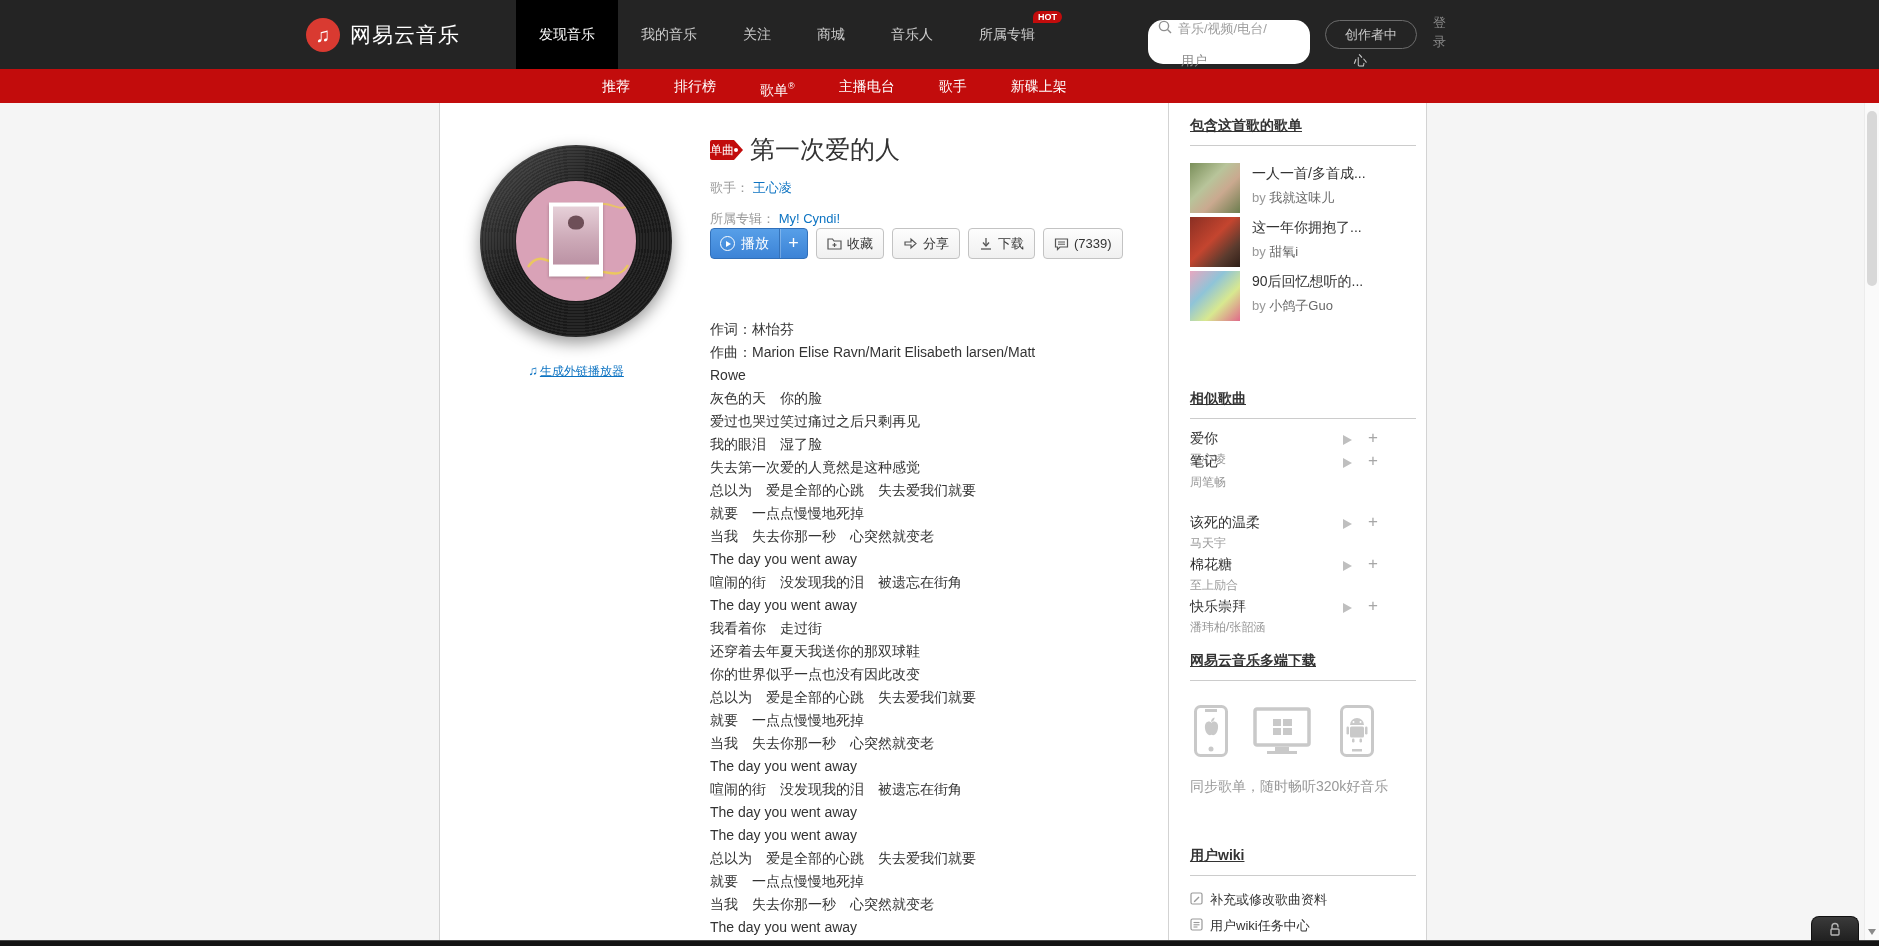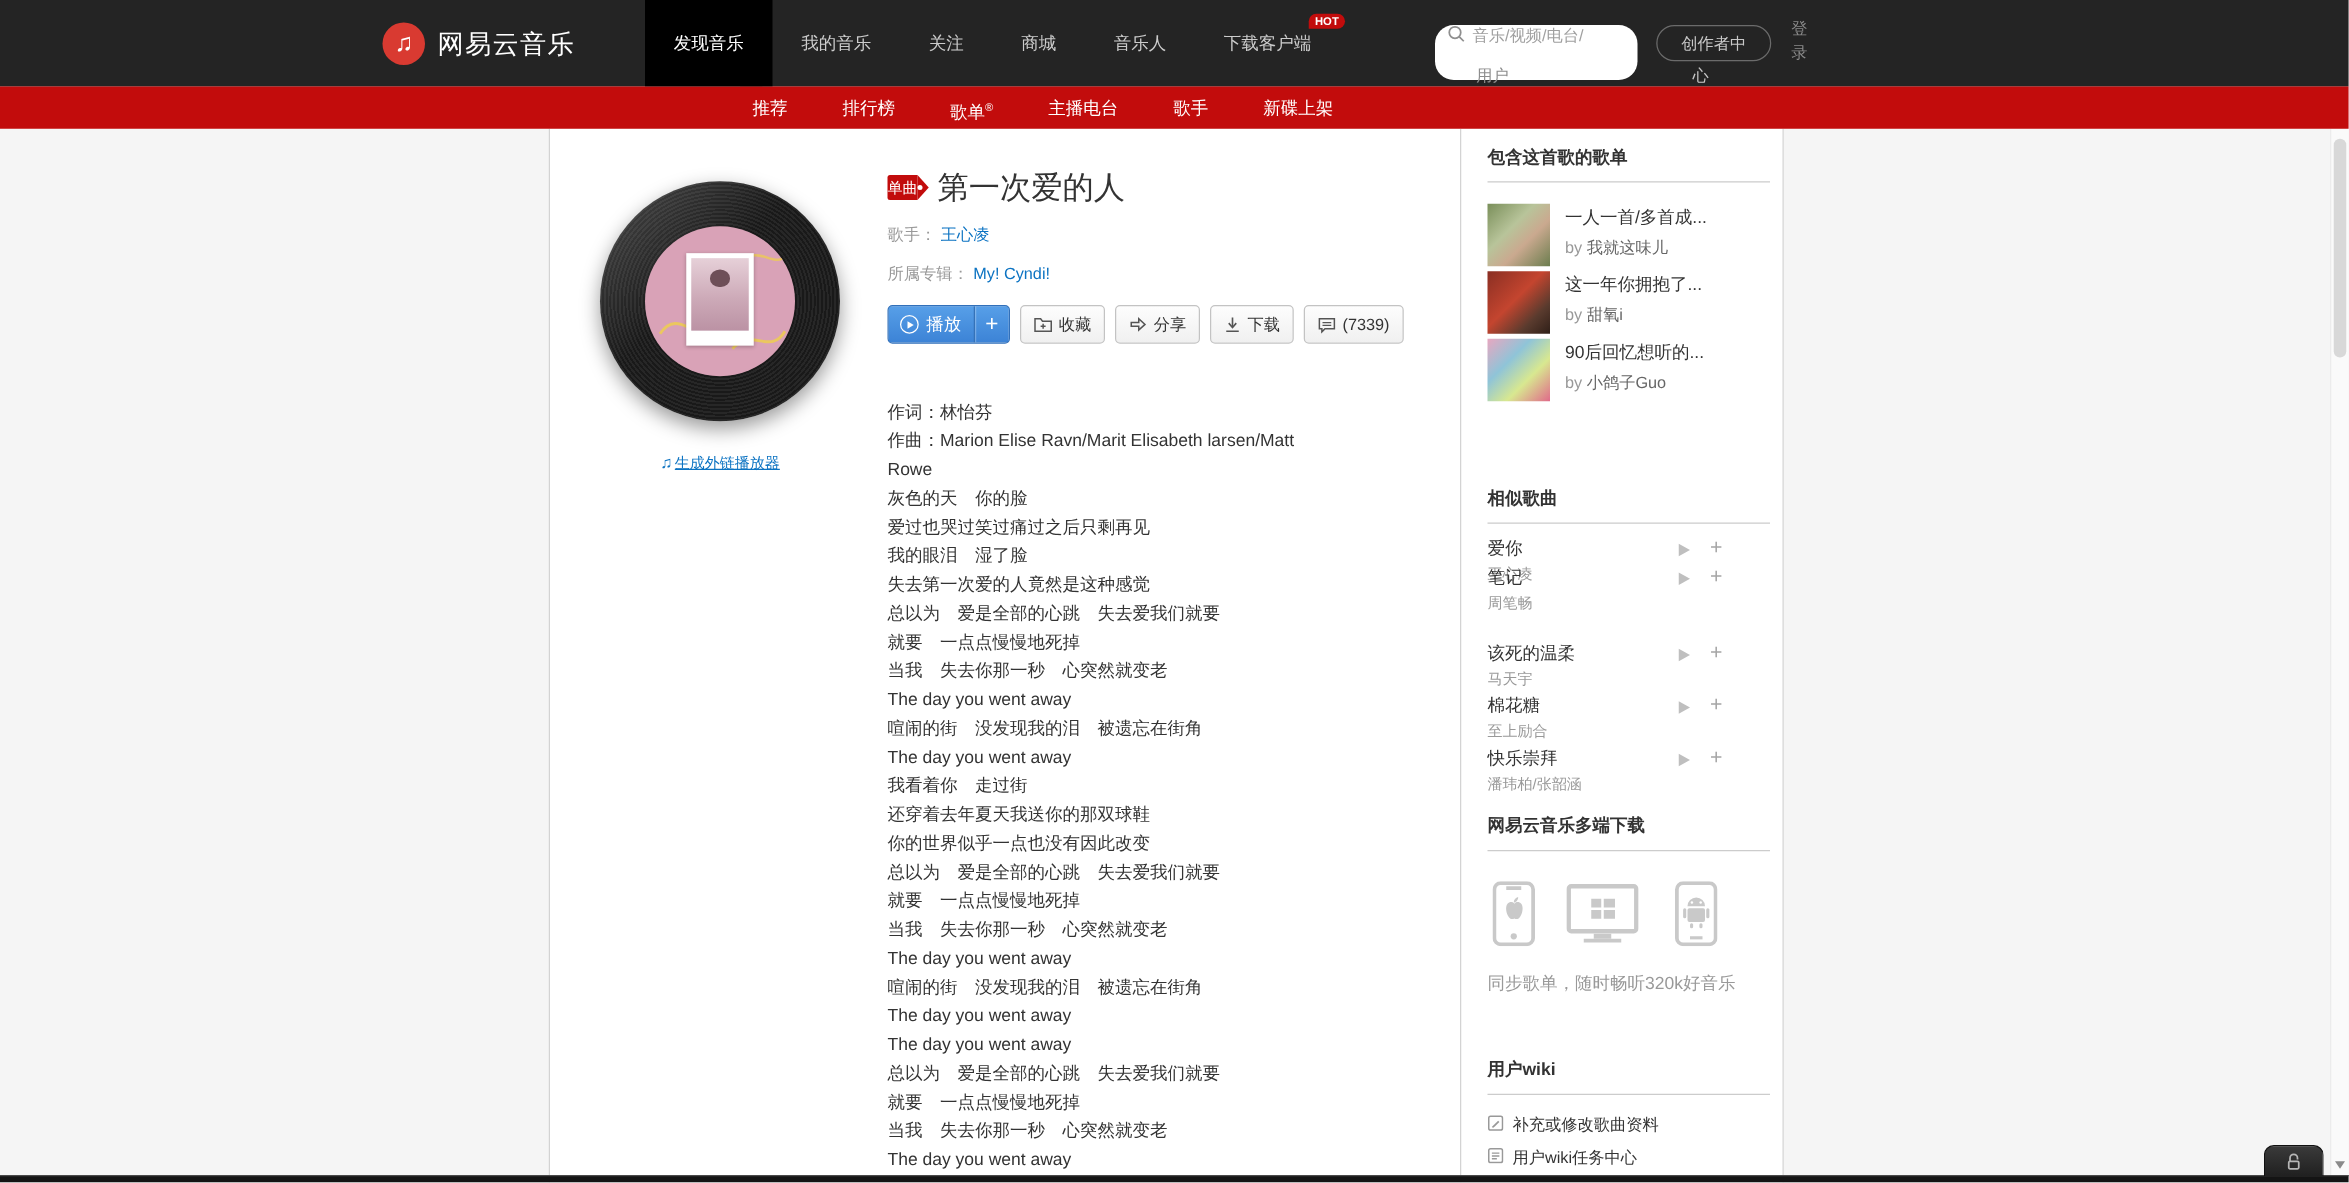--- a/index.html
+++ b/index.html
@@ -52,35 +52,35 @@
   
   .song-info { position:absolute; left:270px; top:30px; width:480px; }
   .title-row { display:flex; align-items:center; }
   .badge { position:relative; background:#c20c0c; color:#fff; font-size:12px; line-height:20px; padding:0 0; border-radius:2px 0 0 2px; margin-right:16px; }
   .badge::after { content:''; position:absolute; right:-9px; top:0; border-top:10px solid transparent; border-bottom:10px solid transparent; border-left:9px solid #c20c0c; }
   .badge::before { content:''; position:absolute; right:-4px; top:8px; width:4px; height:4px; background:#fff; border-radius:50%; z-index:1; }
   .song-title { font-size:25px; color:#333; }
   .meta-row { margin-top:13px; font-size:13px; }
   .meta-label { color:#999; }
   .blue-link { color:#0c73c2; cursor:pointer; text-decoration:none; }
-  .btn-row { margin-top:16px; display:flex; gap:8px; }
+  .btn-row { display:flex; gap:8px; }
   .btn-play { display:flex; align-items:stretch; height:31px; background:linear-gradient(180deg,#579fe8,#3c83d6); border:1px solid #3170ba; border-radius:4px; color:#fff; cursor:pointer; overflow:hidden; }
   .btn-play-main { display:flex; align-items:center; gap:6px; padding:0 10px 0 9px; font-size:14px; }
   .play-circle { width:15px; height:15px; border:1px solid #fff; border-radius:50%; position:relative; }
   .play-circle::after { content:''; position:absolute; left:5px; top:4px; border-left:5px solid #fff; border-top:3px solid transparent; border-bottom:3px solid transparent; }
   .btn-play-plus { width:28px; display:flex; align-items:center; justify-content:center; font-size:18px; border-left:1px solid #3572b8; box-shadow:inset 1px 0 0 rgba(255,255,255,.25); }
   .btn-gray { height:31px; padding:0 10px; border:1px solid #c3c3c3; border-radius:4px; background:linear-gradient(180deg,#fdfdfd,#f0f0f0); color:#333; font-size:13px; display:flex; align-items:center; gap:5px; cursor:pointer; white-space:nowrap; }
   .btn-gray svg { display:block; }
   
   .lyrics { position:absolute; left:270px; top:215px; width:480px; font-size:14px; color:#333; }
   .lyric-line { line-height:23px; white-space:nowrap; }
   
   .v-divider { position:absolute; left:728px; top:0; bottom:0; width:1px; background:#d3d3d3; }
   .sidebar { position:absolute; left:750px; top:0; width:226px; height:843px; }
-  .sb-heading { position:absolute; left:0; width:226px; font-size:14px; font-weight:bold; color:#333; padding-bottom:10px; border-bottom:1px solid #ccc; }
+  .sb-heading { position:absolute; left:0; width:226px; font-size:14px; font-weight:bold; color:#333; padding-bottom:10px; border-bottom:1px solid #ccc;text-decoration:underline; }
   .pl-item { position:absolute; left:0; width:226px; height:50px; display:flex; gap:12px; cursor:pointer; }
   .pl-thumb { width:50px; height:50px; flex:0 0 50px; }
   .thumb-1 { background:linear-gradient(135deg,#7a8f5a 0%,#b8c49a 38%,#caa98f 62%,#6b7d4e 100%); }
   .thumb-2 { background:linear-gradient(135deg,#8a2f23 0%,#c4452f 45%,#5a3b2e 75%,#2f1f18 100%); }
   .thumb-3 { background:linear-gradient(135deg,#e8a7c0 0%,#8fc4d8 35%,#d8e890 65%,#e06a8a 100%); }
   .pl-title { font-size:14px; color:#333; margin-top:2px; white-space:nowrap; }
   .pl-by { font-size:13px; color:#999; margin-top:6px; white-space:nowrap; }
   .pl-by b { font-weight:normal; color:#666; }
   .ss-item { position:absolute; left:0; width:226px; height:36px; }
   .ss-title { font-size:14px; color:#333; white-space:nowrap; cursor:pointer; }
@@ -121,21 +121,21 @@
         <div class="nav-item">
           <span>关注</span>
         </div>
         <div class="nav-item">
           <span>商城</span>
         </div>
         <div class="nav-item">
           <span>音乐人</span>
         </div>
         <div class="nav-item">
-          <span>下载客户端</span>
+          <span>所属专辑</span>
           <span class="hot-badge">HOT</span>
         </div>
       </div>
   </div>
   <div class="search-wrap">
     <svg width="14" height="14" viewBox="0 0 14 14">
         <circle cx="6" cy="6" r="4.6" fill="none" stroke="#8f8f8f" stroke-width="1.4"></circle>
         <line x1="9.5" y1="9.5" x2="13" y2="13" stroke="#8f8f8f" stroke-width="1.4"></line>
       </svg>
     <span class="search-placeholder">音乐/视频/电台/</span>

